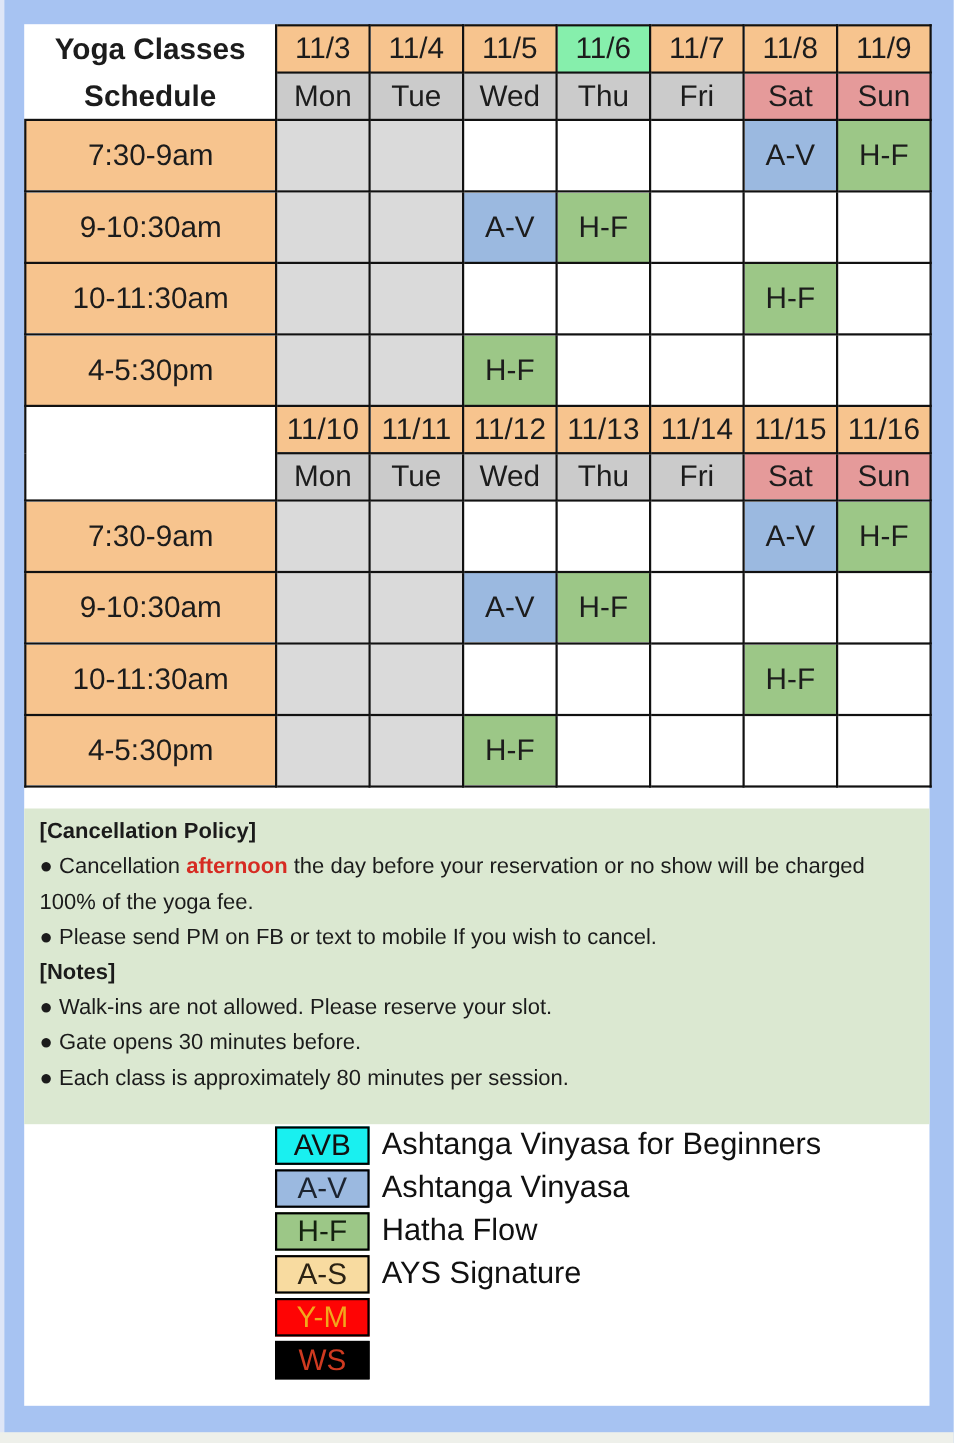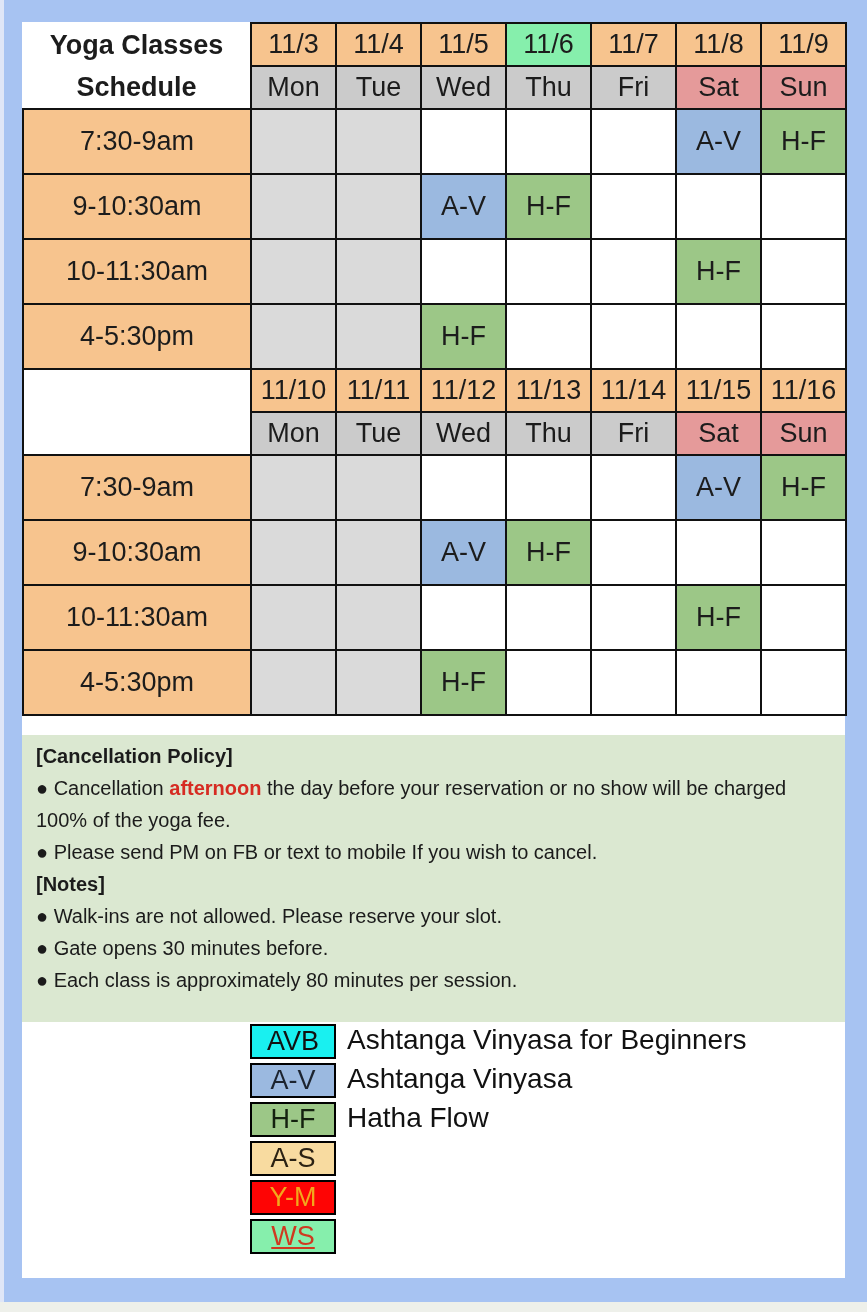--- a/index.html
+++ b/index.html
@@ -230,21 +230,22 @@
       <div class="legend-row">
         <div class="legend-swatch" style="background: rgb(155, 185, 224); color: rgb(28, 36, 48);">A-V</div>
         <div class="legend-label">Ashtanga Vinyasa</div>
       </div>
       <div class="legend-row">
         <div class="legend-swatch" style="background: rgb(156, 199, 135); color: rgb(20, 33, 15);">H-F</div>
         <div class="legend-label">Hatha Flow</div>
       </div>
       <div class="legend-row">
         <div class="legend-swatch" style="background: rgb(248, 219, 160); color: rgb(43, 34, 19);">A-S</div>
+        <div class="legend-label">AYS Signature</div>
       </div>
       <div class="legend-row">
         <div class="legend-swatch" style="background: rgb(254, 4, 4); color: rgb(242, 167, 28);">Y-M</div>
       </div>
       <div class="legend-row">
-        <div class="legend-swatch" style="background: #86efac; color: rgb(207, 58, 32); text-decoration: underline;">WS</div>
+        <div class="legend-swatch" style="background: #000000; color: rgb(207, 58, 32);">WS</div>
       </div>
     </div>
 </div>
 
 </body></html>

